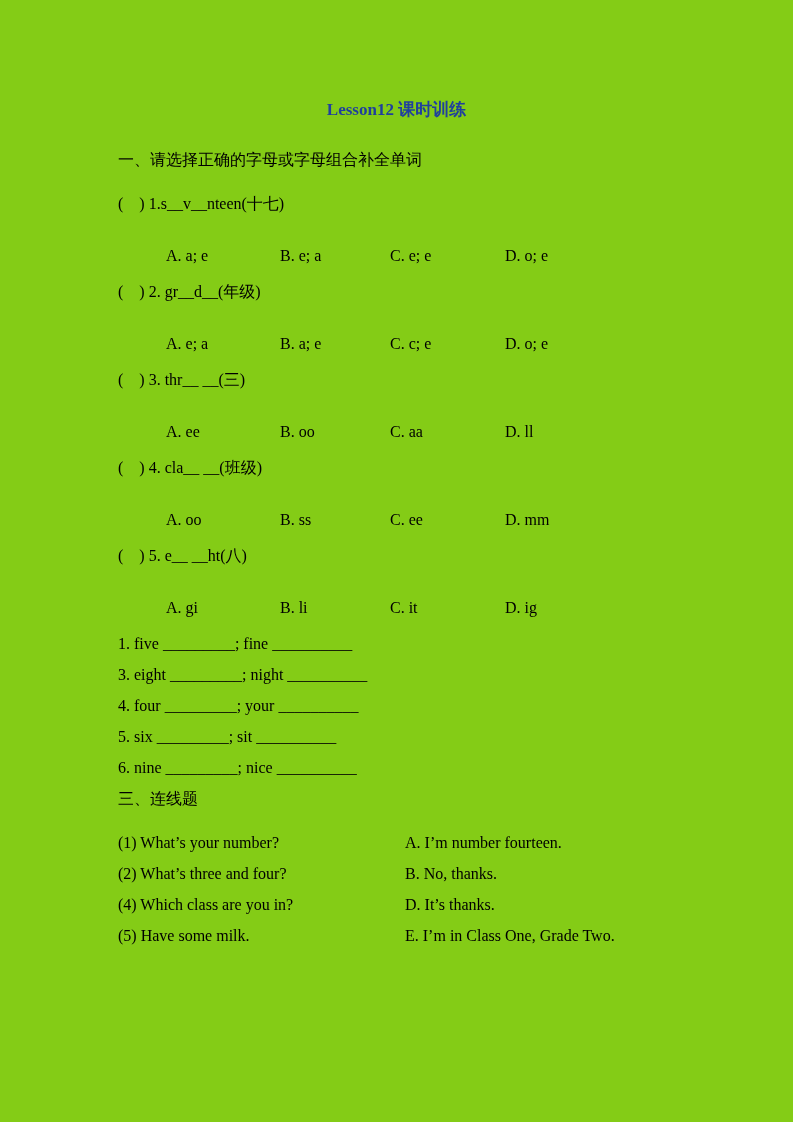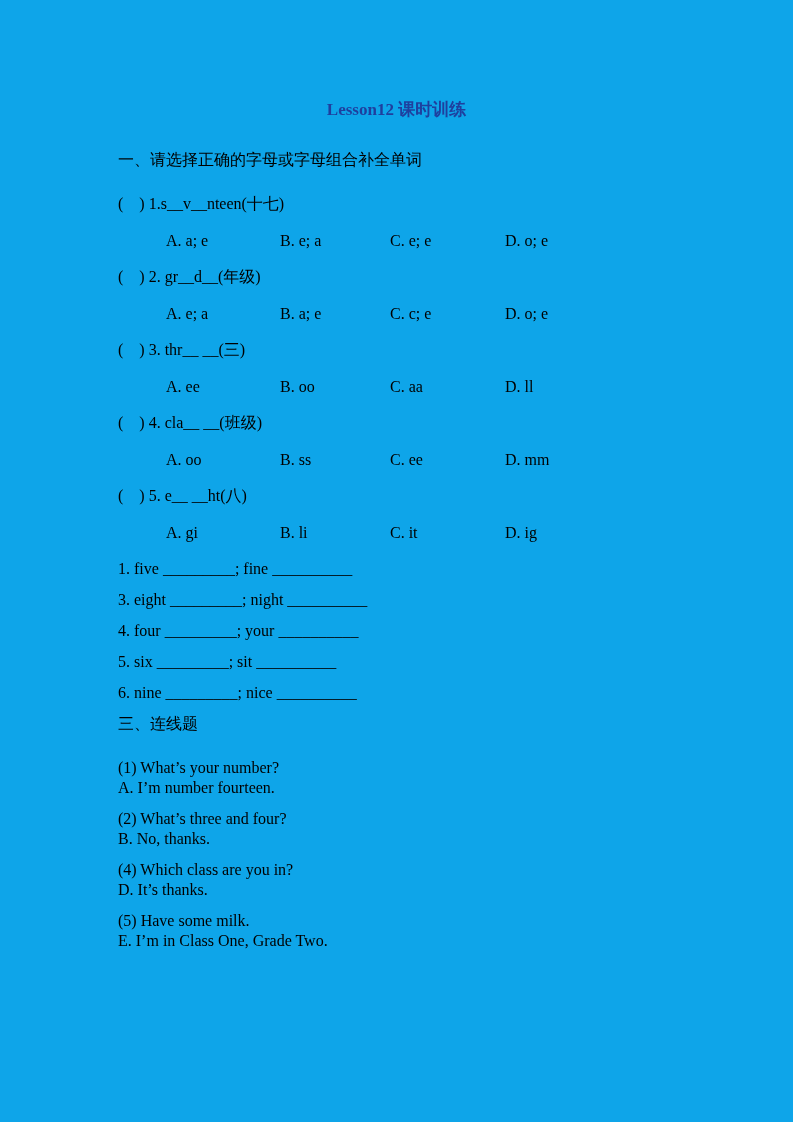--- a/index.html
+++ b/index.html
@@ -5,21 +5,21 @@
   html, body {
     margin: 0;
     padding: 0;
     background: #ffffff;
   }
   .page {
     width: 793px;
     min-height: 1122px;
     box-sizing: border-box;
     margin: 0 auto;
-    background: #0ea5e9;
+    background: #84cc16;
     padding: 100px 118px 60px 118px;
     font-family: "Liberation Serif", "DejaVu Serif", serif;
     font-size: 16px;
     color: #000000;
     line-height: 20px;
   }
   .title {
     font-size: 17px;
     font-weight: bold;
     text-align: center;
@@ -30,31 +30,30 @@
     margin: 2px 0 24px 0;
   }
   .stem {
     margin: 0 0 17px 0;
   }
   .options {
     display: flex;
     padding-left: 48px;
     margin: 0 0 16px 0;
   }
-  .opt { display: inline-block; }
+  .opt { display: inline-block; margin-top: 15px; }
   .opt-a { width: 114px; }
   .opt-b { width: 110px; }
   .opt-c { width: 115px; font-family: Liberation Serif, serif; }
   .fill-line {
     margin: 2px 0 11px 0;
   }
   .match-row {
     display: flex;
     margin: 0 0 11px 0;
-    flex-direction: column;
   }
   .match-left {
     width: 287px;
     flex: none;
   }
   p { margin: 0; }
 </style>
 </head>
 <body>
 

